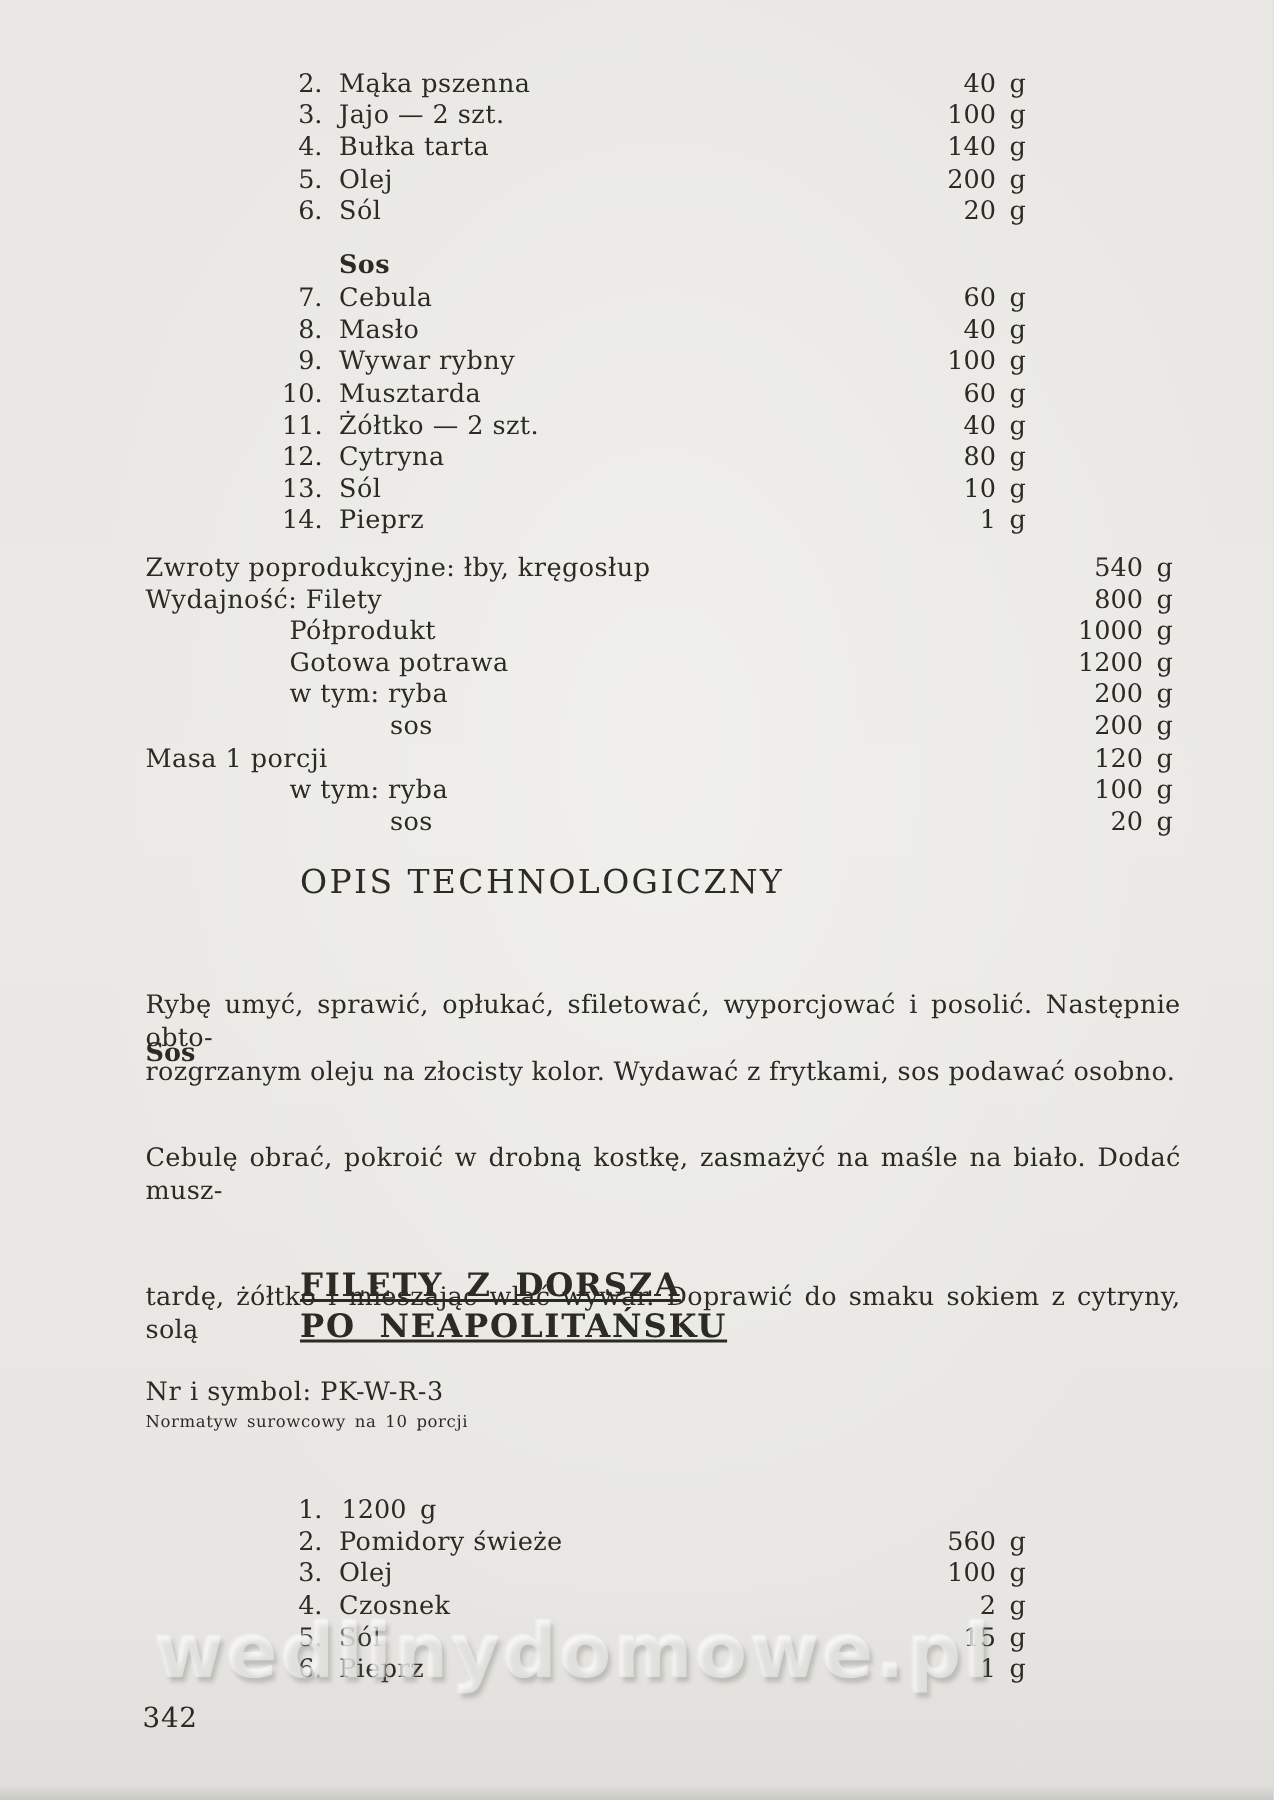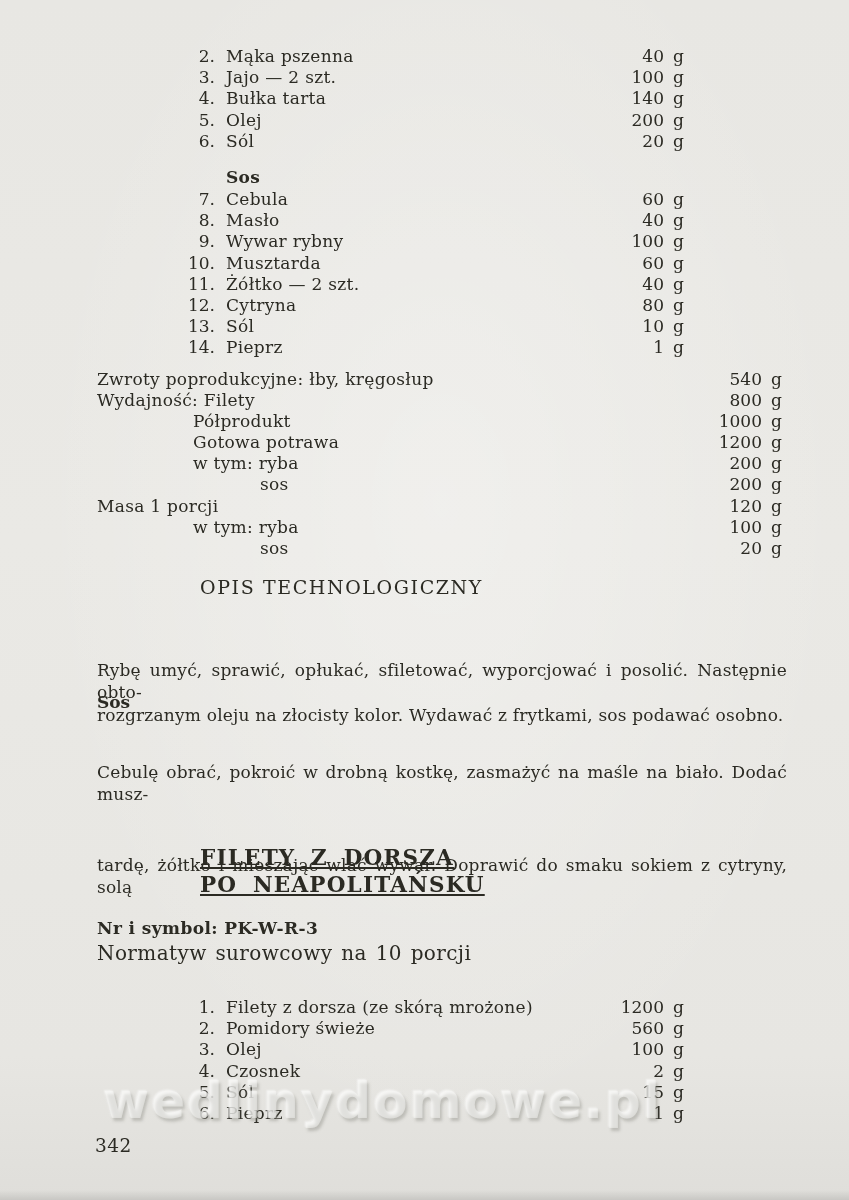--- a/index.html
+++ b/index.html
@@ -37,35 +37,35 @@
   .sum-block{left:97px;width:688px;}
   .sum-row{display:flex;line-height:21.1px;font-size:17px;}
   .sum-label{flex:1;letter-spacing:0.3px;}
   .sum-label.ind0{padding-left:0;}
   .sum-label.ind1{padding-left:96px;}
   .sum-label.ind2{padding-left:163px;}
   .sum-qty{width:60px;text-align:right;flex:none;}
   .sum-unit{width:14px;margin-left:9px;flex:none;}
 
   .opis-heading{
-    left:200px;top:576px;font-size:19px;letter-spacing:1.6px;
+    left:200px;top:576px;font-size:22px;letter-spacing:1.6px;
     font-weight:500;
   }
   .para{left:97px;width:690px;font-size:17px;}
   .pline{line-height:22.4px;letter-spacing:0.2px;white-space:nowrap;}
   .pline.just{text-align:justify;text-align-last:justify;white-space:normal;margin-top:48px;}
   .pline.plain{text-align:left;}
   .bold-line{font-weight:bold;font-size:17px;line-height:22.4px;}
 
   .recipe-title{
     left:200px;font-size:21.5px;font-weight:bold;letter-spacing:1.2px;
     word-spacing:7px;line-height:26.5px;text-decoration:underline;
   }
-  .symbol-line{left:97px;font-weight:bold;font-size:17px;letter-spacing:0.4px;}
-  .normative-line{left:97px;font-size:20px;letter-spacing:0.4px;word-spacing:2px;}
+  .symbol-line{left:97px;font-weight:normal;font-size:17px;letter-spacing:0.4px;}
+  .normative-line{left:97px;font-size:11px;letter-spacing:0.4px;word-spacing:2px;}
 
   .page-number{left:95px;top:1135px;font-size:18.5px;letter-spacing:0.5px;}
 
   .watermark{
     left:103px;top:1072px;width:700px;
     font-family:"DejaVu Sans","Liberation Sans",sans-serif;
     font-weight:bold;font-size:50px;letter-spacing:2px;
     color:rgba(250,250,247,0.50);
     text-shadow:2px 3px 3px rgba(130,128,120,0.38), -1px -1px 2px rgba(255,255,255,0.55);
     pointer-events:none;user-select:none;
@@ -260,21 +260,20 @@
     <div>PO NEAPOLITAŃSKU</div>
   </div>
 
   <div class="abs symbol-line" style="top:918px">Nr i symbol: PK-W-R-3</div>
   <div class="abs normative-line" style="top:941px">Normatyw surowcowy na 10 porcji</div>
 
   <div class="abs ing-block" style="top:997px">
 
       <div class="ing-row">
         <span class="ing-num">1.</span>
-        <span class="ing-name">Filety z dorsza (ze skórą mrożone)</span>
         <span class="ing-qty">1200</span>
         <span class="ing-unit">g</span>
       </div>
 
       <div class="ing-row">
         <span class="ing-num">2.</span>
         <span class="ing-name">Pomidory świeże</span>
         <span class="ing-qty">560</span>
         <span class="ing-unit">g</span>
       </div>

